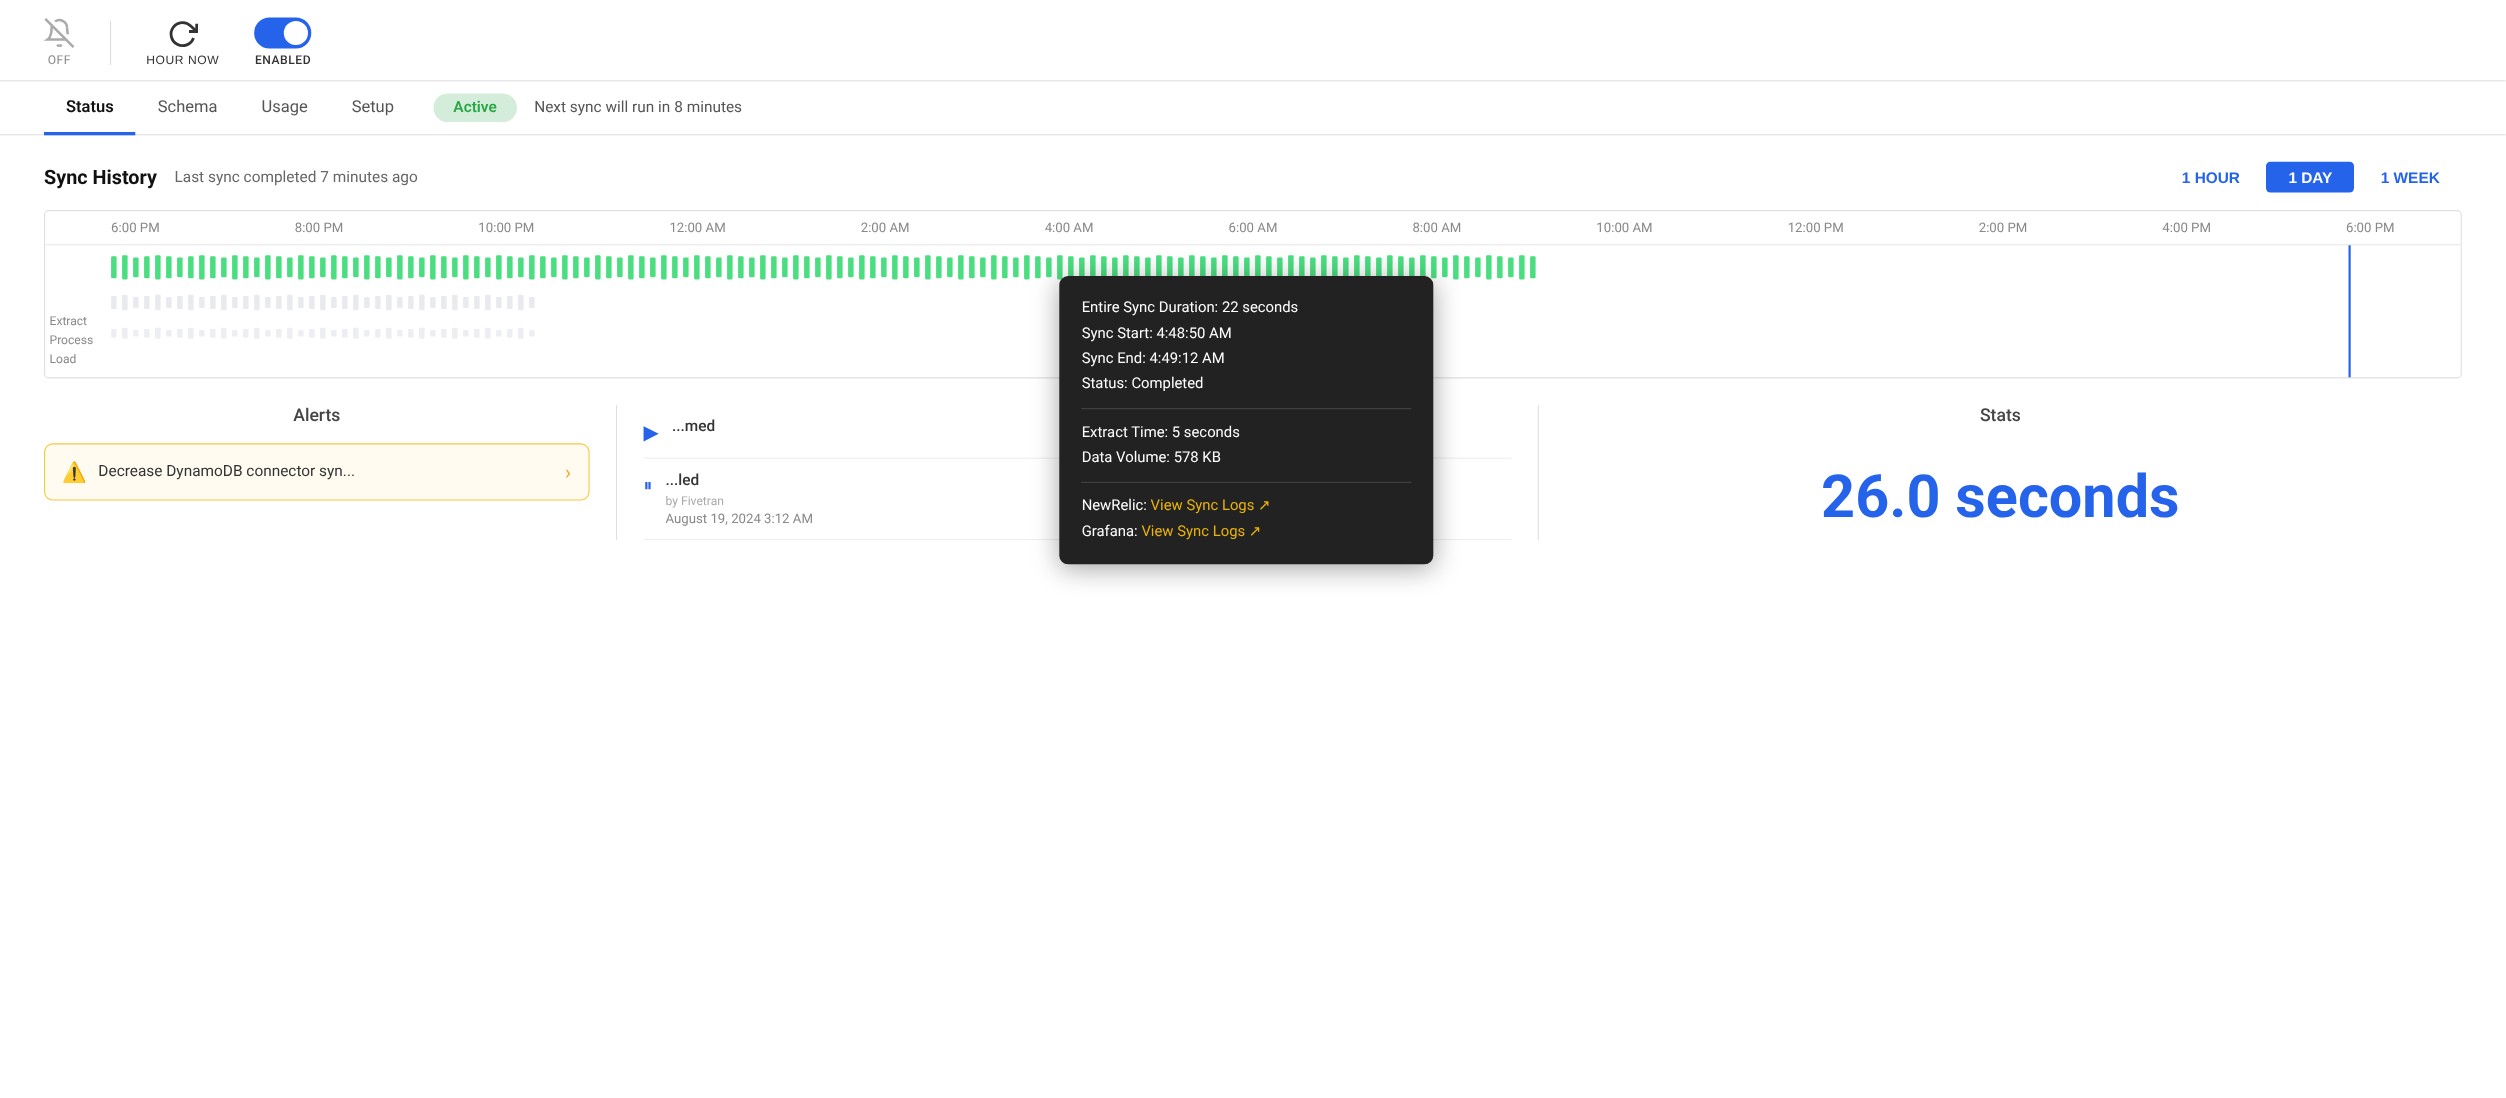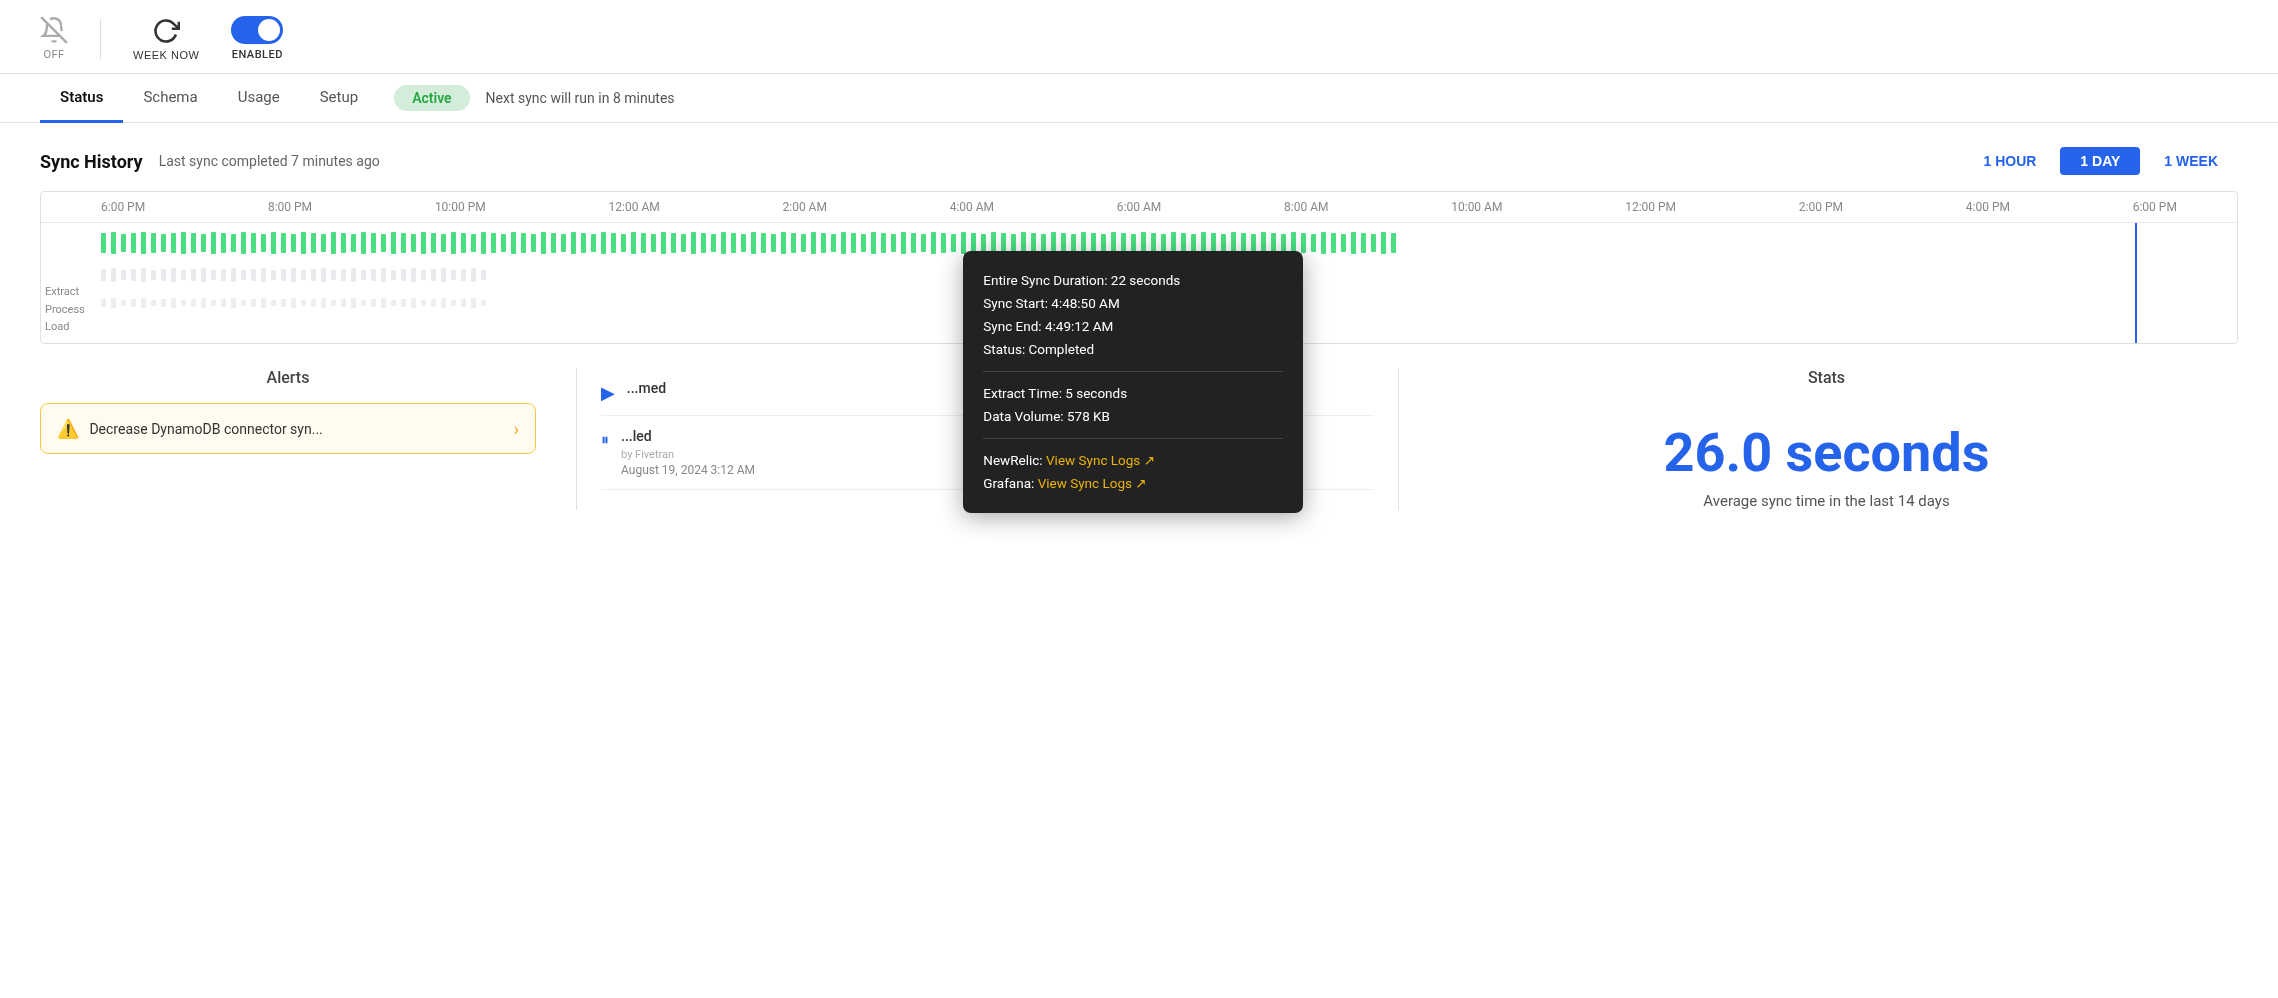--- a/index.html
+++ b/index.html
@@ -246,21 +246,21 @@
     .tooltip-separator {
       height: 1px;
       background: #444;
       margin: 10px 0;
     }
 
     
     .bottom-panels {
       display: grid;
       grid-template-columns: 520px 1fr 1fr;
-      gap: 16px;
+      gap: 0;
       margin-top: 8px;
     }
     .alerts-panel {
       padding: 0 24px 0 0;
     }
     .panel-title {
       font-size: 16px;
       font-weight: 500;
       color: #444;
       text-align: center;
@@ -383,21 +383,21 @@
       <span class="bell-label">OFF</span>
     </div>
 
     <div style="width:1px;height:40px;background:#ddd;"></div>
 
     <button class="sync-now-btn">
       <svg class="sync-icon" viewBox="0 0 24 24" fill="none" stroke="#333" stroke-width="2.2">
         <polyline points="23 4 23 10 17 10"></polyline>
         <path d="M20.49 15a9 9 0 11-2.12-9.36L23 10"></path>
       </svg>
-      <span class="sync-label">WEEK NOW</span>
+      <span class="sync-label">HOUR NOW</span>
     </button>
 
     <div class="toggle-container">
       <div class="toggle"></div>
       <span class="toggle-label">ENABLED</span>
     </div>
   </div>
 </div>
 
 <div class="nav-tabs">
@@ -737,17 +737,16 @@
           <div class="sync-item-title">...led</div>
           <div class="sync-item-tag">by Fivetran</div>
           <div class="sync-item-meta">August 19, 2024 3:12 AM</div>
         </div>
       </div>
     </div>
 
     <div class="stats-panel">
       <div class="panel-title">Stats</div>
       <div class="stats-value">26.0 seconds</div>
-      <div class="stats-desc">Average sync time in the last 14 days</div>
     </div>
 
   </div>
 </div>
 
 </body></html>

